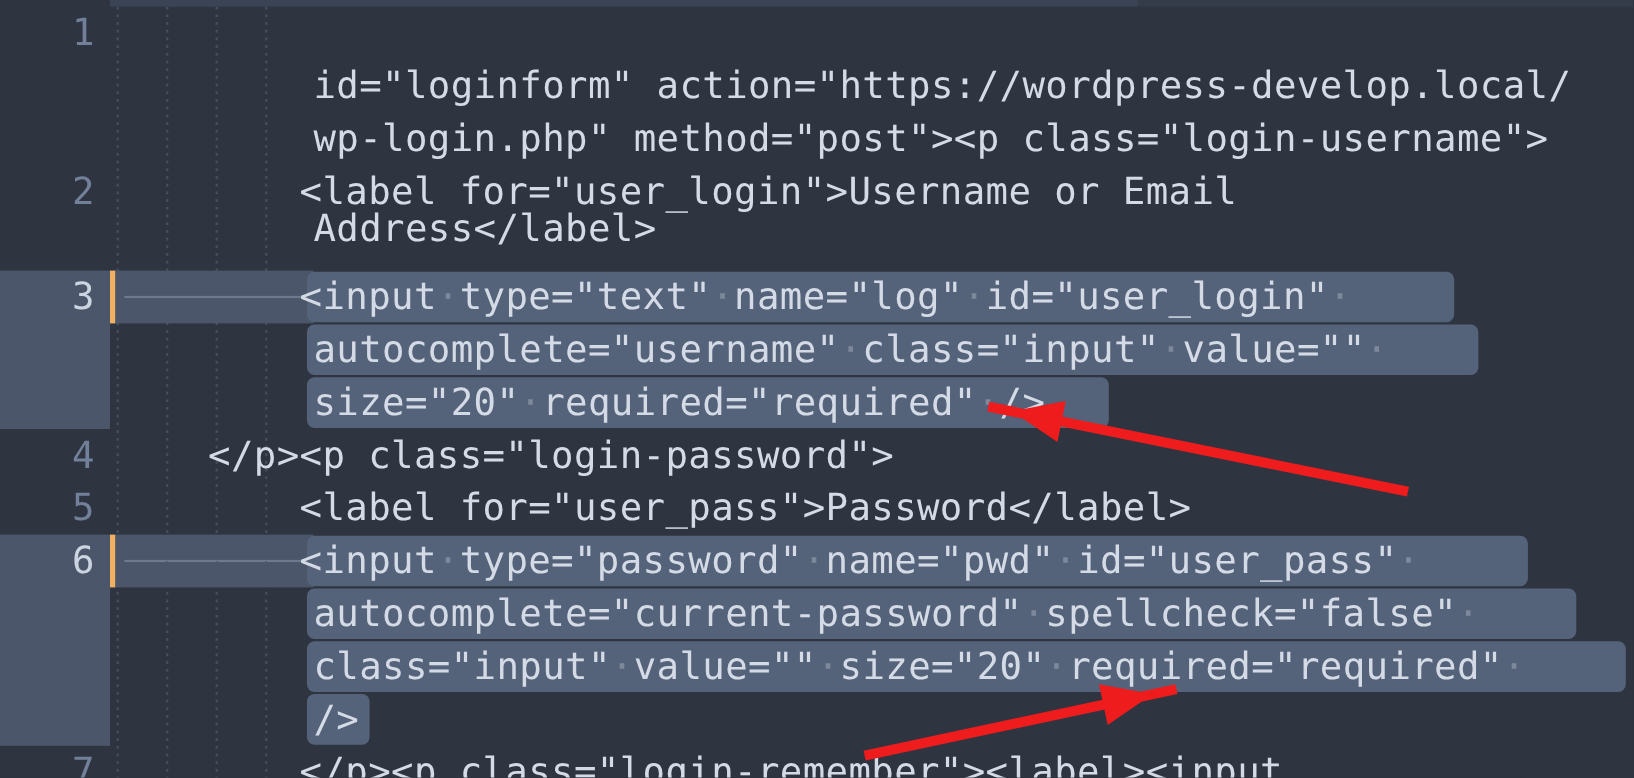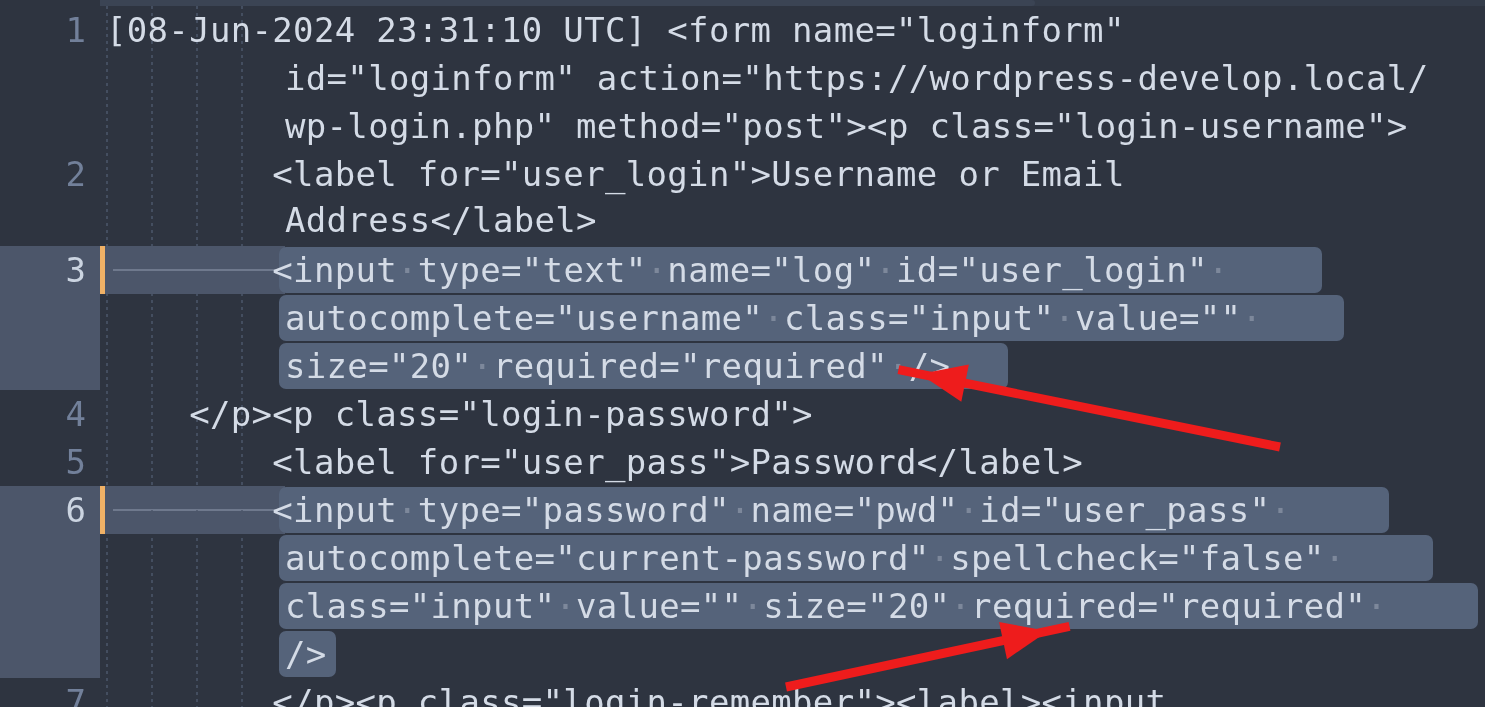--- a/index.html
+++ b/index.html
@@ -128,25 +128,24 @@
     </div>
 
   <div class="text-layer" id="text-layer">
       <div class="ln" style="left: 0px; top: 6px;">1</div>
       <div class="ln" style="left: 0px; top: 150px;">2</div>
       <div class="ln on" style="left: 0px; top: 246px;">3</div>
       <div class="ln" style="left: 0px; top: 390px;">4</div>
       <div class="ln" style="left: 0px; top: 438px;">5</div>
       <div class="ln on" style="left: 0px; top: 486px;">6</div>
       <div class="ln" style="left: 0px; top: 678px;">7</div>
-      <div class="code" style="left: 106px; top: 6px;">[08-Jun-2024 23:31:10 UTC] &lt;form name="loginform"</div>
       <div class="code" style="left: 285px; top: 54px;">id="loginform" action="https://wordpress-develop.local/</div>
       <div class="code" style="left: 285px; top: 102px;">wp-login.php" method="post"&gt;&lt;p class="login-username"&gt;</div>
       <div class="code" style="left: 106px; top: 150px;">        &lt;label for="user_login"&gt;Username or Email</div>
-      <div class="code" style="left: 285px; top: 196px;">Address&lt;/label&gt;</div>
+      <div class="code" style="left: 285px; top: 184px;">Address&lt;/label&gt;</div>
       <div class="code" style="left: 106px; top: 246px;">        &lt;input<span class="dot">·</span>type="text"<span class="dot">·</span>name="log"<span class="dot">·</span>id="user_login"<span class="dot">·</span></div>
       <div class="code" style="left: 285px; top: 294px;">autocomplete="username"<span class="dot">·</span>class="input"<span class="dot">·</span>value=""<span class="dot">·</span></div>
       <div class="code" style="left: 285px; top: 342px;">size="20"<span class="dot">·</span>required="required"<span class="dot">·</span>/&gt;</div>
       <div class="code" style="left: 106px; top: 390px;">    &lt;/p&gt;&lt;p class="login-password"&gt;</div>
       <div class="code" style="left: 106px; top: 438px;">        &lt;label for="user_pass"&gt;Password&lt;/label&gt;</div>
       <div class="code" style="left: 106px; top: 486px;">        &lt;input<span class="dot">·</span>type="password"<span class="dot">·</span>name="pwd"<span class="dot">·</span>id="user_pass"<span class="dot">·</span></div>
       <div class="code" style="left: 285px; top: 534px;">autocomplete="current-password"<span class="dot">·</span>spellcheck="false"<span class="dot">·</span></div>
       <div class="code" style="left: 285px; top: 582px;">class="input"<span class="dot">·</span>value=""<span class="dot">·</span>size="20"<span class="dot">·</span>required="required"<span class="dot">·</span></div>
       <div class="code" style="left: 285px; top: 630px;">/&gt;</div>
       <div class="code" style="left: 106px; top: 678px;">        &lt;/p&gt;&lt;p class="login-remember"&gt;&lt;label&gt;&lt;input</div>

